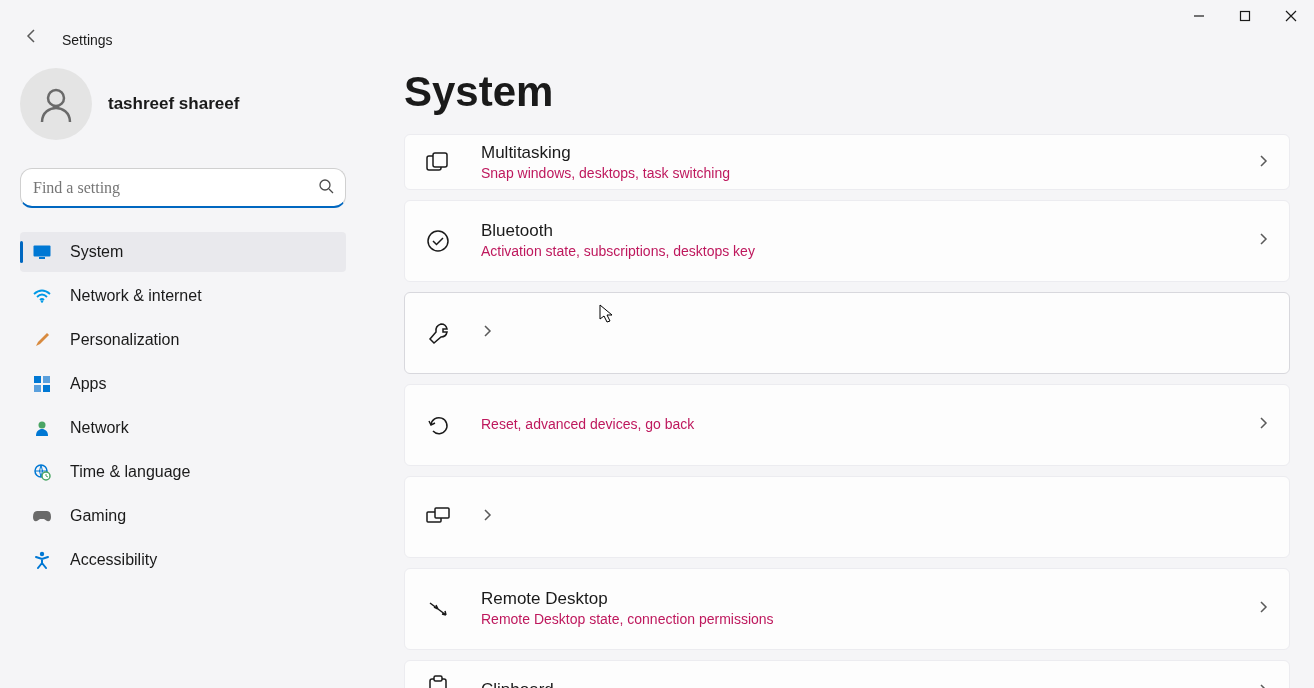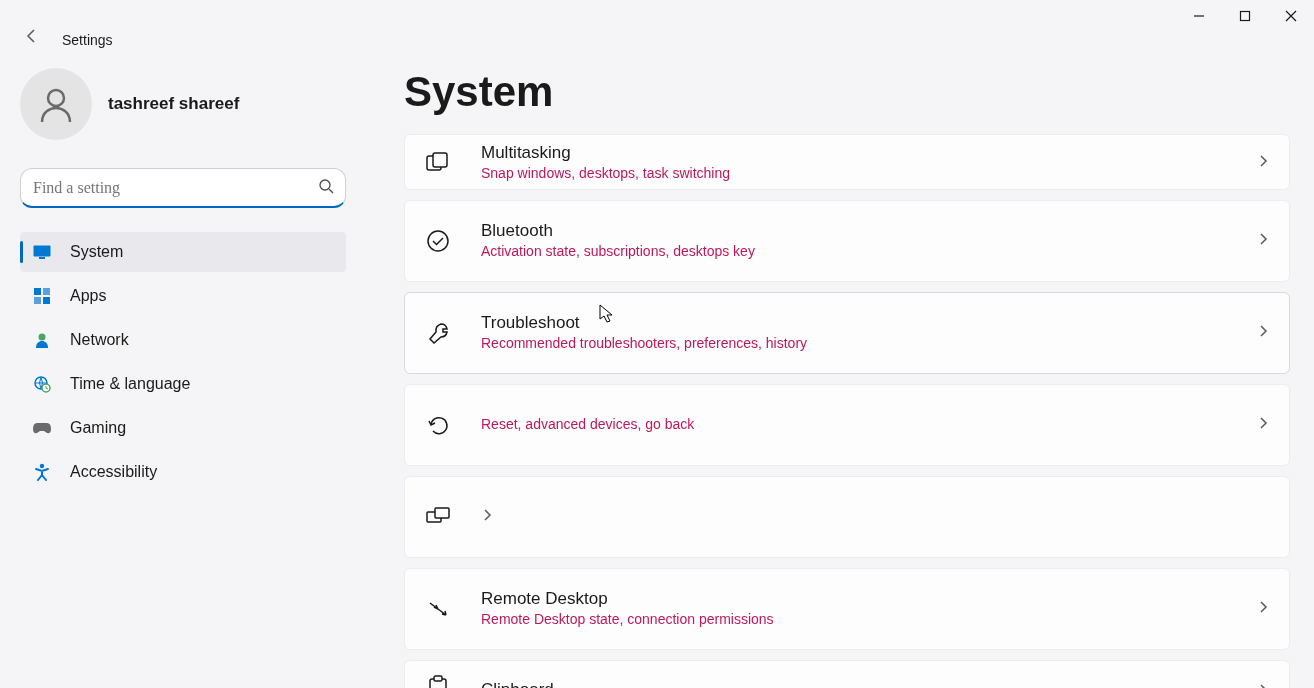--- a/index.html
+++ b/index.html
@@ -110,20 +110,37 @@
       <div class="nav-item active">
         <span class="nav-icon ic-system">
             <svg width="18" height="14" viewBox="0 0 18 14">
               <rect x="0.5" y="0.5" width="17" height="11" rx="1" fill="#0078d4"></rect>
               <rect x="6" y="12" width="6" height="2" fill="#0078d4"></rect>
             </svg>
           </span>
         <span class="nav-label">System</span>
       </div>
       <div class="nav-item">
+        <span class="nav-icon ic-net">
+            <svg width="18" height="14" viewBox="0 0 18 14">
+              <path d="M1 5 Q9 -2 17 5 M4 8 Q9 3 14 8 M7 11 Q9 9 11 11" fill="none" stroke="#0099e6" stroke-width="1.8"></path>
+              <circle cx="9" cy="12.5" r="1.2" fill="#0099e6"></circle>
+            </svg>
+          </span>
+        <span class="nav-label">Network &amp; internet</span>
+      </div>
+      <div class="nav-item">
+        <span class="nav-icon ic-pers">
+            <svg width="18" height="18" viewBox="0 0 18 18">
+              <path d="M14 2 L16 4 L7 13 L3 15 L5 11 Z" fill="#d88a3f"></path>
+            </svg>
+          </span>
+        <span class="nav-label">Personalization</span>
+      </div>
+      <div class="nav-item">
         <span class="nav-icon ic-apps">
             <svg width="16" height="16" viewBox="0 0 16 16">
               <rect x="0" y="0" width="7" height="7" fill="#0078d4"></rect>
               <rect x="9" y="0" width="7" height="7" fill="#5aa0dd"></rect>
               <rect x="0" y="9" width="7" height="7" fill="#5aa0dd"></rect>
               <rect x="9" y="9" width="7" height="7" fill="#0078d4"></rect>
             </svg>
           </span>
         <span class="nav-label">Apps</span>
       </div>
@@ -202,24 +219,20 @@
               <path d="M4 2 L9 7 L4 12" fill="none" stroke="#5a5a5a" stroke-width="1.5"></path>
             </svg></span>
       </div>
 
       <div class="card hovered">
         <div class="card-icon">
             <svg width="24" height="24" viewBox="0 0 24 24">
               <path d="M15 3 Q20 3 21 8 L17 8 L17 11 L21 11 Q20 16 15 16 L8 22 L4 18 L10 11 Q9 5 15 3 Z" fill="none" stroke="#1a1a1a" stroke-width="1.5"></path>
             </svg>
           </div>
-        <div class="card-text">
-          <div class="card-title">Troubleshoot</div>
-          <div class="card-sub">Recommended troubleshooters, preferences, history</div>
-        </div>
         <span class="chevron"><svg width="12" height="14" viewBox="0 0 12 14">
               <path d="M4 2 L9 7 L4 12" fill="none" stroke="#5a5a5a" stroke-width="1.5"></path>
             </svg></span>
       </div>
 
       <div class="card">
         <div class="card-icon">
             <svg width="24" height="24" viewBox="0 0 24 24">
               <path d="M5 12 A8 8 0 1 1 7 18" fill="none" stroke="#1a1a1a" stroke-width="1.5"></path>
               <path d="M3 8 L5 12 L9 10" fill="none" stroke="#1a1a1a" stroke-width="1.5"></path>

